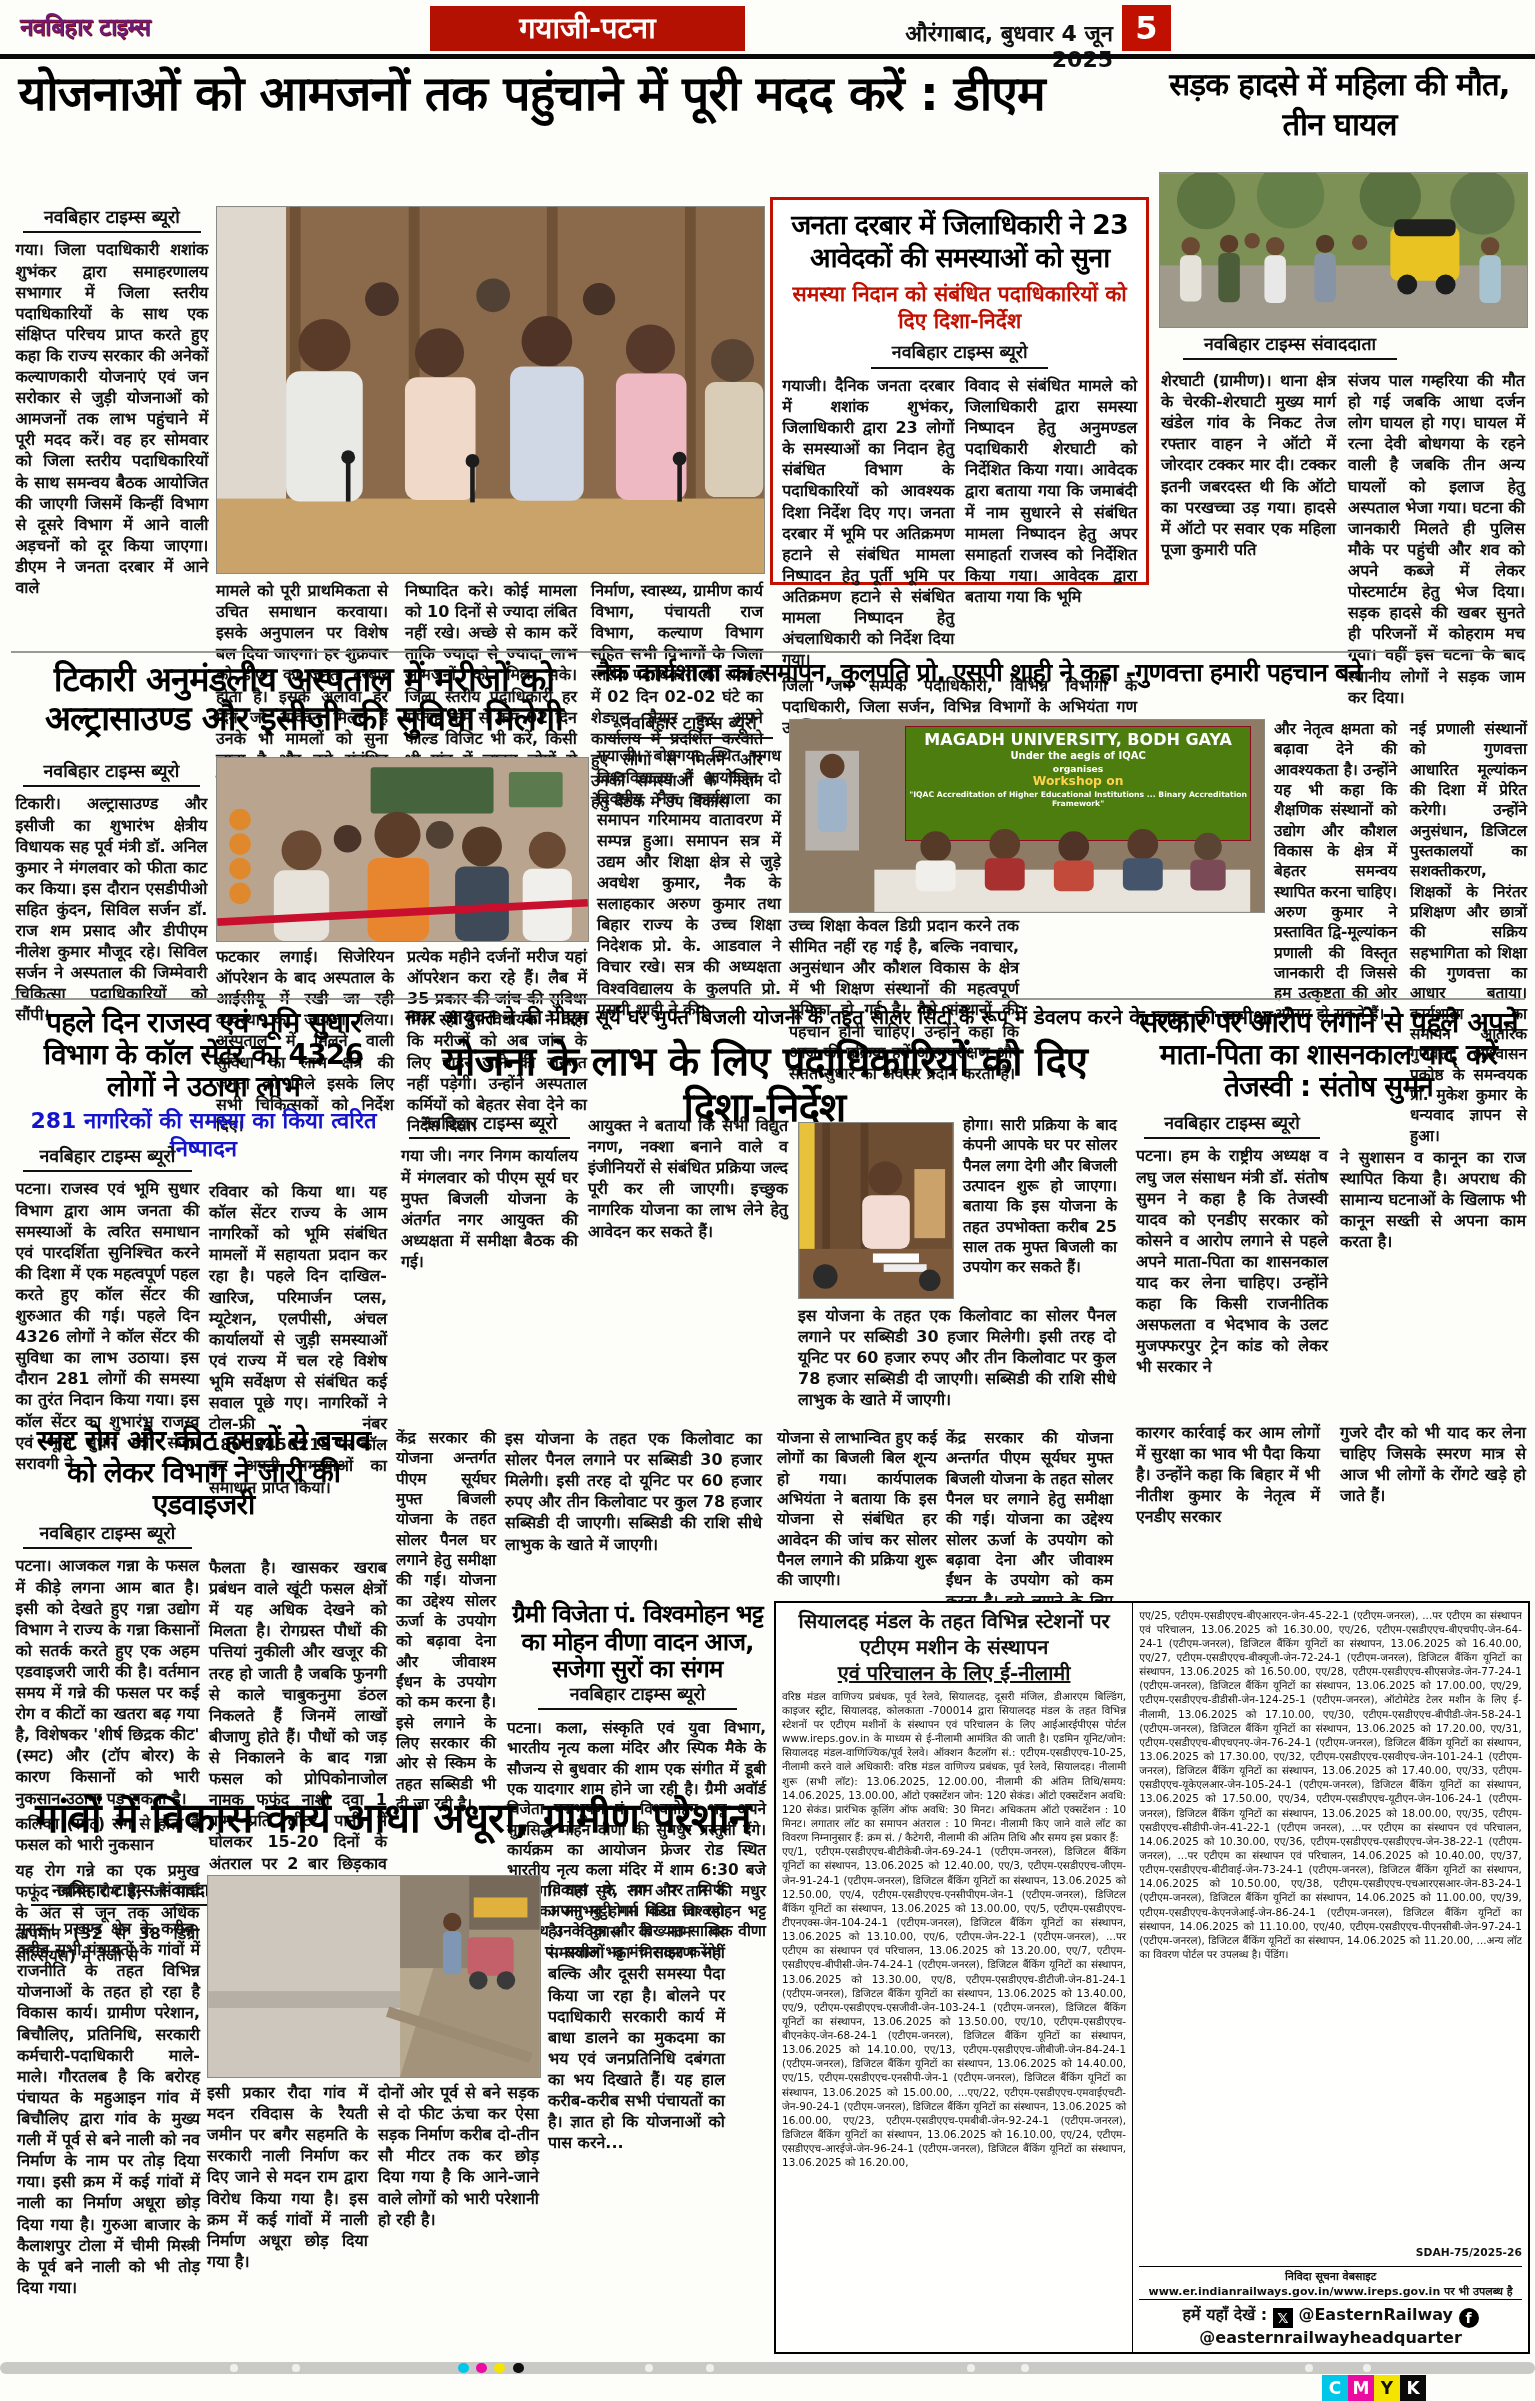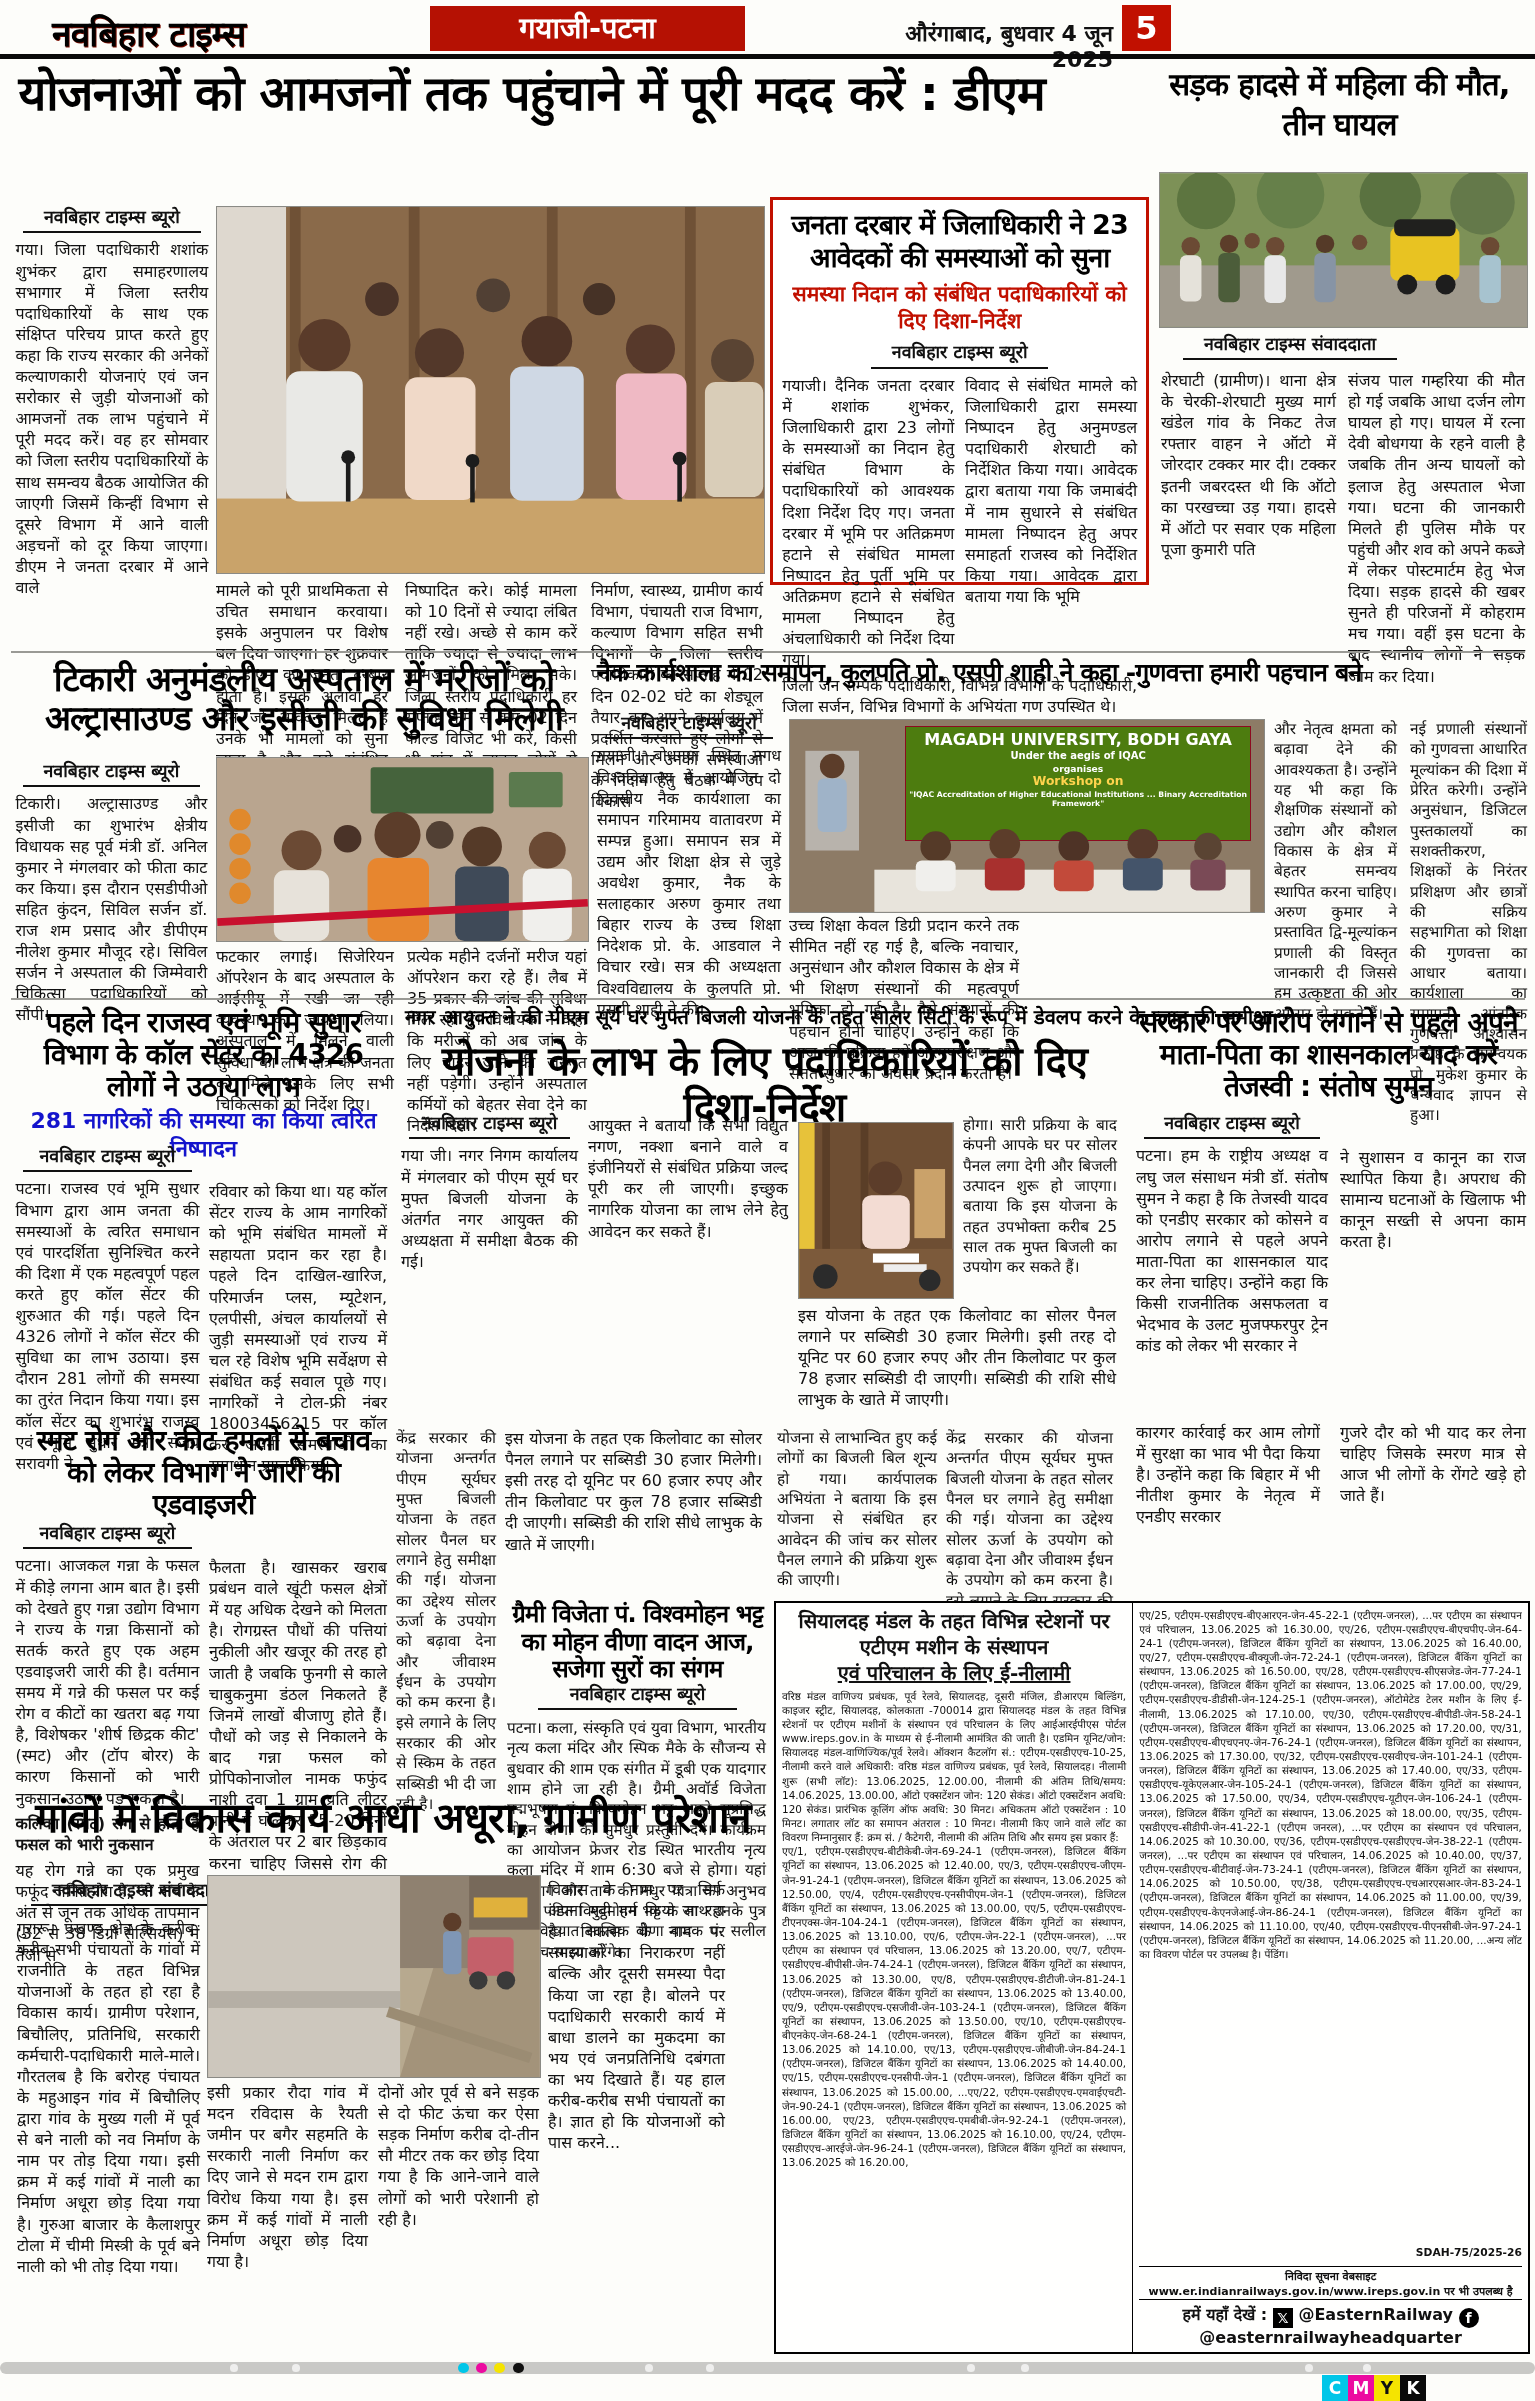--- a/index.html
+++ b/index.html
@@ -2,32 +2,32 @@
 <html style="font-size:12.3px"><head>
 <meta charset="utf-8">
 <style>
   html,body{margin:0;padding:0;background:#e8e8e4;}
   #page{position:relative;width:1535px;height:2401px;background:#fdfdfa;color:#111;
         font-family:"DejaVu Sans",sans-serif;overflow:hidden;}
   .abs{position:absolute;}
   .hl{font-weight:800;color:#000;line-height:1.15;letter-spacing:-0.8px;}
   .byline{font-weight:700;text-align:center;font-size:17.7px;border-bottom:2.3px solid #111;
           padding-bottom:2.3px;margin:0 7.7px 6.1px 7.7px;line-height:1.3;}
-  .txt{font-size:16px;line-height:1.32;text-align:justify;}
+  .txt{font-size:16px;line-height:1.32;text-align:justify;font-weight:bold;}
   .ph{border:0.8px solid #8a8a85;overflow:hidden;background:#bbb;}
   .redbox{border:3.1px solid #c11000;background:#fff;padding:7.7px 9.2px;}
   .sub-red{color:#c11000;font-weight:800;text-align:center;font-size:21px;line-height:1.25;}
   .sub-blue{color:#1414cc;font-weight:800;text-align:center;font-size:22px;line-height:1.25;}
   .rule{background:#0a0a0a;}
   .hair{background:#9a9a95;}
   .notice{border:2.3px solid #000;background:#fffffe;}
   .notice .tt{font-weight:800;text-align:center;font-size:20px;line-height:1.3;}
   .notice .body{font-size:10.4px;line-height:1.36;text-align:justify;}
-  .masthead{color:#000000;font-weight:800;font-size:35px;letter-spacing:-0.8px;
-            text-shadow:0.8px 0.8px 0 #7a0d00;margin-left:32px;}
+  .masthead{color:#701a75;font-weight:800;font-size:24px;letter-spacing:-0.8px;
+            text-shadow:0.8px 0.8px 0 #7a0d00;}
   .edbox{background:#b51103;color:#fff;font-weight:800;text-align:center;}
   .pgbox{background:#c11000;color:#fff;font-weight:800;text-align:center;}
   .bannertxt{color:#fff;font-weight:800;text-align:center;line-height:1.25;}
   .cmyk-sq{width:26px;height:26px;display:inline-block;text-align:center;
            font-weight:700;font-size:17px;line-height:26px;}
   svg{display:block;}
 </style>
 </head>
 <body>
 

